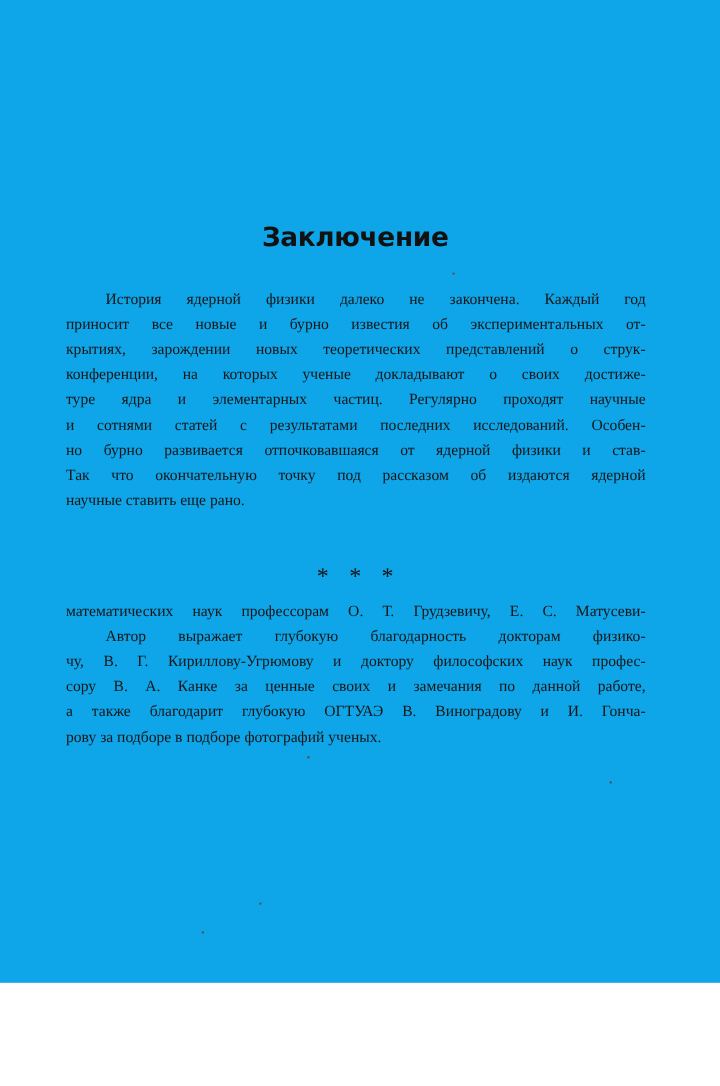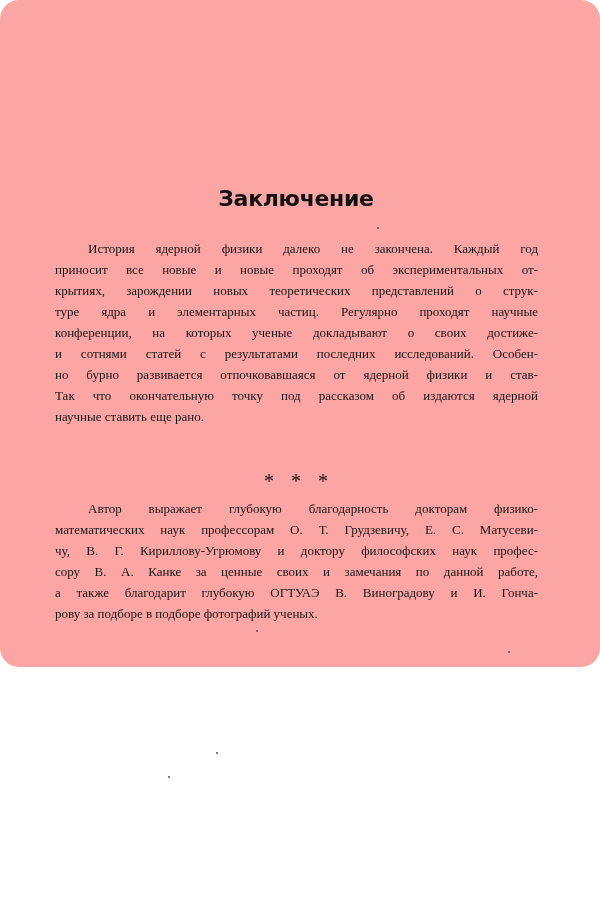--- a/index.html
+++ b/index.html
@@ -10,23 +10,22 @@
     body {
       width: 600px;
       height: 905px;
       position: relative;
       overflow: hidden;
       color: #141414;
     }
     .page {
       position: absolute;
       left: 0; top: 0;
-      width: 600px; height: 667px;
-      background: #fca5a5;
-      border-radius: 19px;
+      width: 600px; height: 819px;
+      background: #0ea5e9;
     }
     .title {
       position: absolute;
       left: 0;
       top: 186px;
       width: 592px;
       text-align: center;
       font-family: "DejaVu Sans", sans-serif;
       font-weight: bold;
       font-size: 22px;
@@ -74,35 +73,35 @@
   </style>
 </head>
 <body>
 
 <div class="page">
 
   <h1 class="title" style="margin:0;">Заключение</h1>
 
   <div class="block para1">
     <span class="line first">История ядерной физики далеко не закончена. Каждый год</span>
-    <span class="line">приносит все новые и новые проходят об экспериментальных от-</span>
+    <span class="line">приносит все новые и бурно известия об экспериментальных от-</span>
     <span class="line">крытиях, зарождении новых теоретических представлений о струк-</span>
+    <span class="line">конференции, на которых ученые докладывают о своих достиже-</span>
     <span class="line">туре ядра и элементарных частиц. Регулярно проходят научные</span>
-    <span class="line">конференции, на которых ученые докладывают о своих достиже-</span>
     <span class="line">и сотнями статей с результатами последних исследований. Особен-</span>
     <span class="line">но бурно развивается отпочковавшаяся от ядерной физики и став-</span>
     <span class="line">Так что окончательную точку под рассказом об издаются ядерной</span>
     <span class="line last">научные ставить еще рано.</span>
   </div>
 
   <div class="stars">* * *</div>
 
   <div class="block para2">
+    <span class="line">математических наук профессорам О. Т. Грудзевичу, Е. С. Матусеви-</span>
     <span class="line first">Автор выражает глубокую благодарность докторам физико-</span>
-    <span class="line">математических наук профессорам О. Т. Грудзевичу, Е. С. Матусеви-</span>
     <span class="line">чу, В. Г. Кириллову-Угрюмову и доктору философских наук профес-</span>
     <span class="line">сору В. А. Канке за ценные своих и замечания по данной работе,</span>
     <span class="line">а также благодарит глубокую ОГТУАЭ В. Виноградову и И. Гонча-</span>
     <span class="line last">рову за подборе в подборе фотографий ученых.</span>
   </div>
 
   <div class="speck" style="left:377px; top:227px;"></div>
   <div class="speck" style="left:256px; top:630px;"></div>
   <div class="speck" style="left:508px; top:651px;"></div>
   <div class="speck" style="left:216px; top:752px;"></div>

